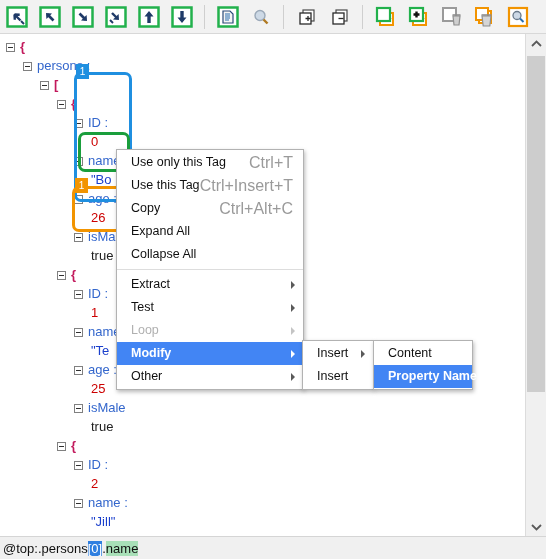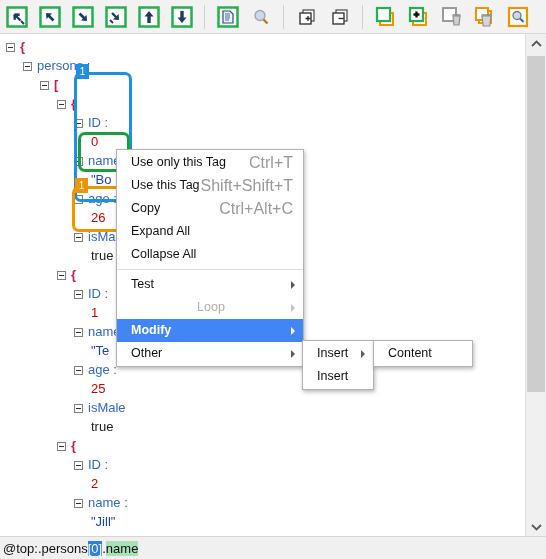--- a/index.html
+++ b/index.html
@@ -197,21 +197,21 @@
     position: absolute;
     right: 8px;
     top: 8px;
     width: 0; height: 0;
     border-left: 4px solid #5a5a5a;
     border-top: 4px solid transparent;
     border-bottom: 4px solid transparent;
   }
   .mi.sel { background: #4285f4; color: #ffffff; font-weight: bold; }
   .mi.sel .arrow { border-left-color: #ffffff; }
-  .mi.dis { color: #b0b0b0; text-align: center; }
+  .mi.dis { color: #b0b0b0; }
   .mi.dis .arrow { border-left-color: #c4c4c4; }
   .msep {
     height: 1px;
     background: #dddddd;
     margin: 3px 0;
   }
 </style>
 </head>
 <body>
 
@@ -395,31 +395,33 @@
   <div class="sb-thumb"></div>
   <div class="sb-arrow down">
     <svg width="11" height="8" viewBox="0 0 11 8">
         <path d="M1 2 L5.5 6.5 L10 2" stroke="#5a5a5a" stroke-width="1.8" fill="none"></path>
       </svg>
   </div>
 </div>
 
 <div class="menu" id="ctx-menu">
     <div class="mi"><span>Use only this Tag</span><span class="accel">Ctrl+T</span></div>
-    <div class="mi"><span>Use this Tag</span><span class="accel">Shift+Shift+T</span></div>
+    <div class="mi"><span>Use this Tag</span><span class="accel">Ctrl+Insert+T</span></div>
     <div class="mi"><span>Copy</span><span class="accel">Ctrl+Alt+C</span></div>
     <div class="mi"><span>Expand All</span></div>
     <div class="mi"><span>Collapse All</span></div>
     <div class="msep"></div>
+    <div class="mi"><span>Extract</span><span class="arrow"></span></div>
     <div class="mi"><span>Test</span><span class="arrow"></span></div>
     <div class="mi dis"><span>Loop</span><span class="arrow"></span></div>
     <div class="mi sel"><span>Modify</span><span class="arrow"></span></div>
     <div class="mi"><span>Other</span><span class="arrow"></span></div>
   </div>
 <div class="menu" id="sub-modify">
     <div class="mi"><span>Insert</span><span class="arrow"></span></div>
     <div class="mi"><span>Insert</span></div>
   </div>
 <div class="menu" id="sub-set">
     <div class="mi"><span>Content</span></div>
+    <div class="mi sel"><span>Property Name</span></div>
   </div>
 
 <div id="statusbar"><span>@top:.persons</span><span class="sb-sel-blue">[0]</span><span>.</span><span class="sb-sel-green">name</span></div>
 
 </body></html>

